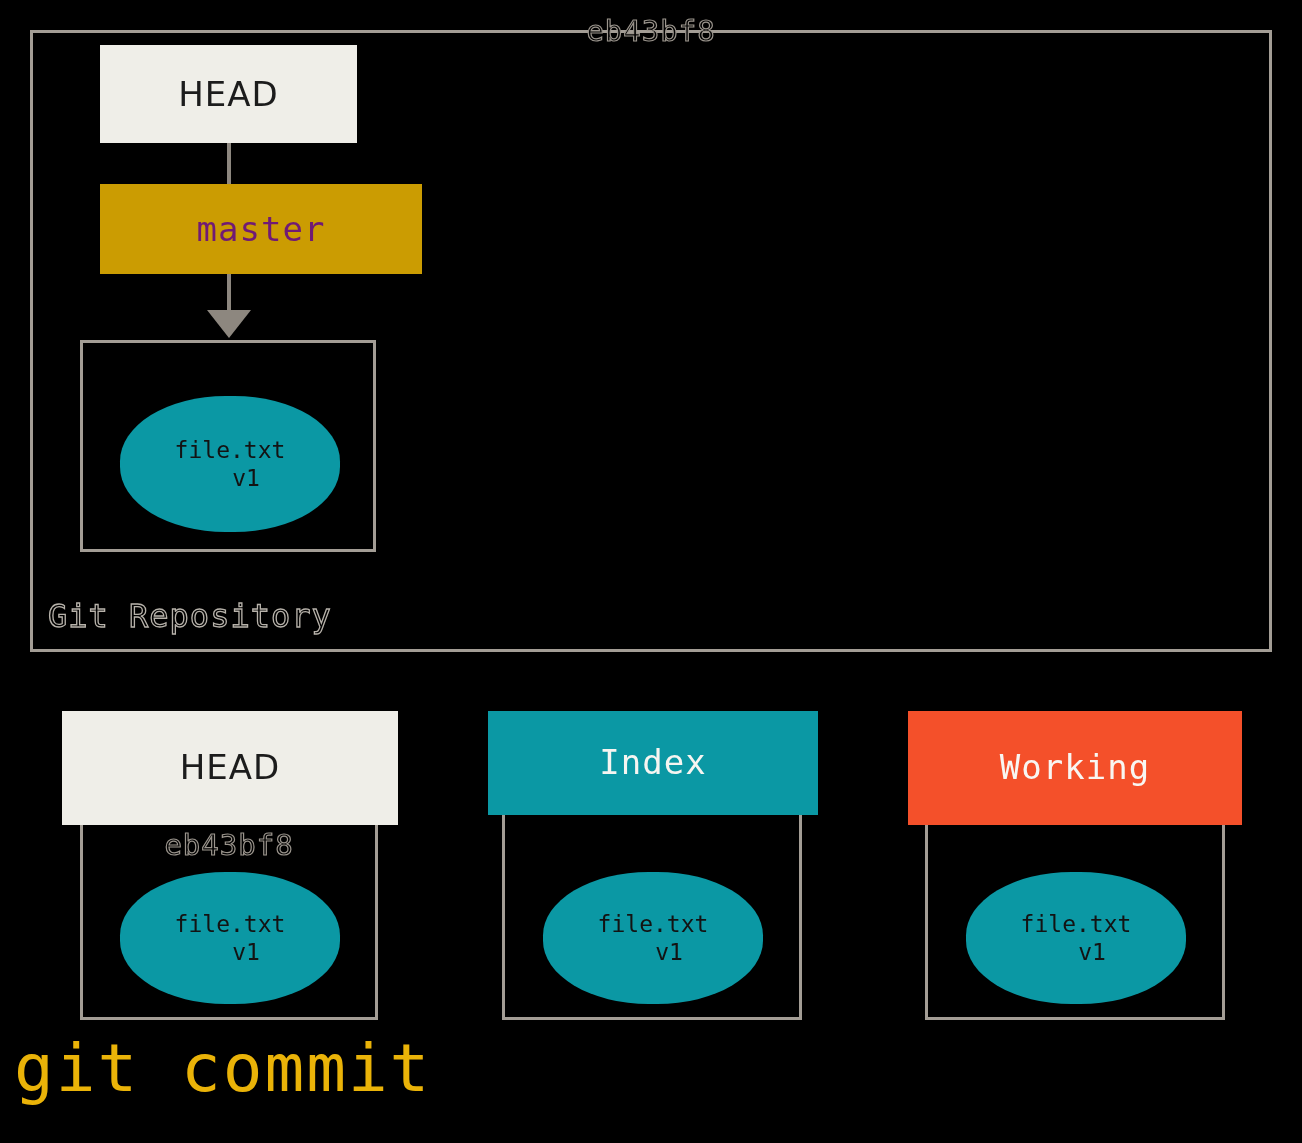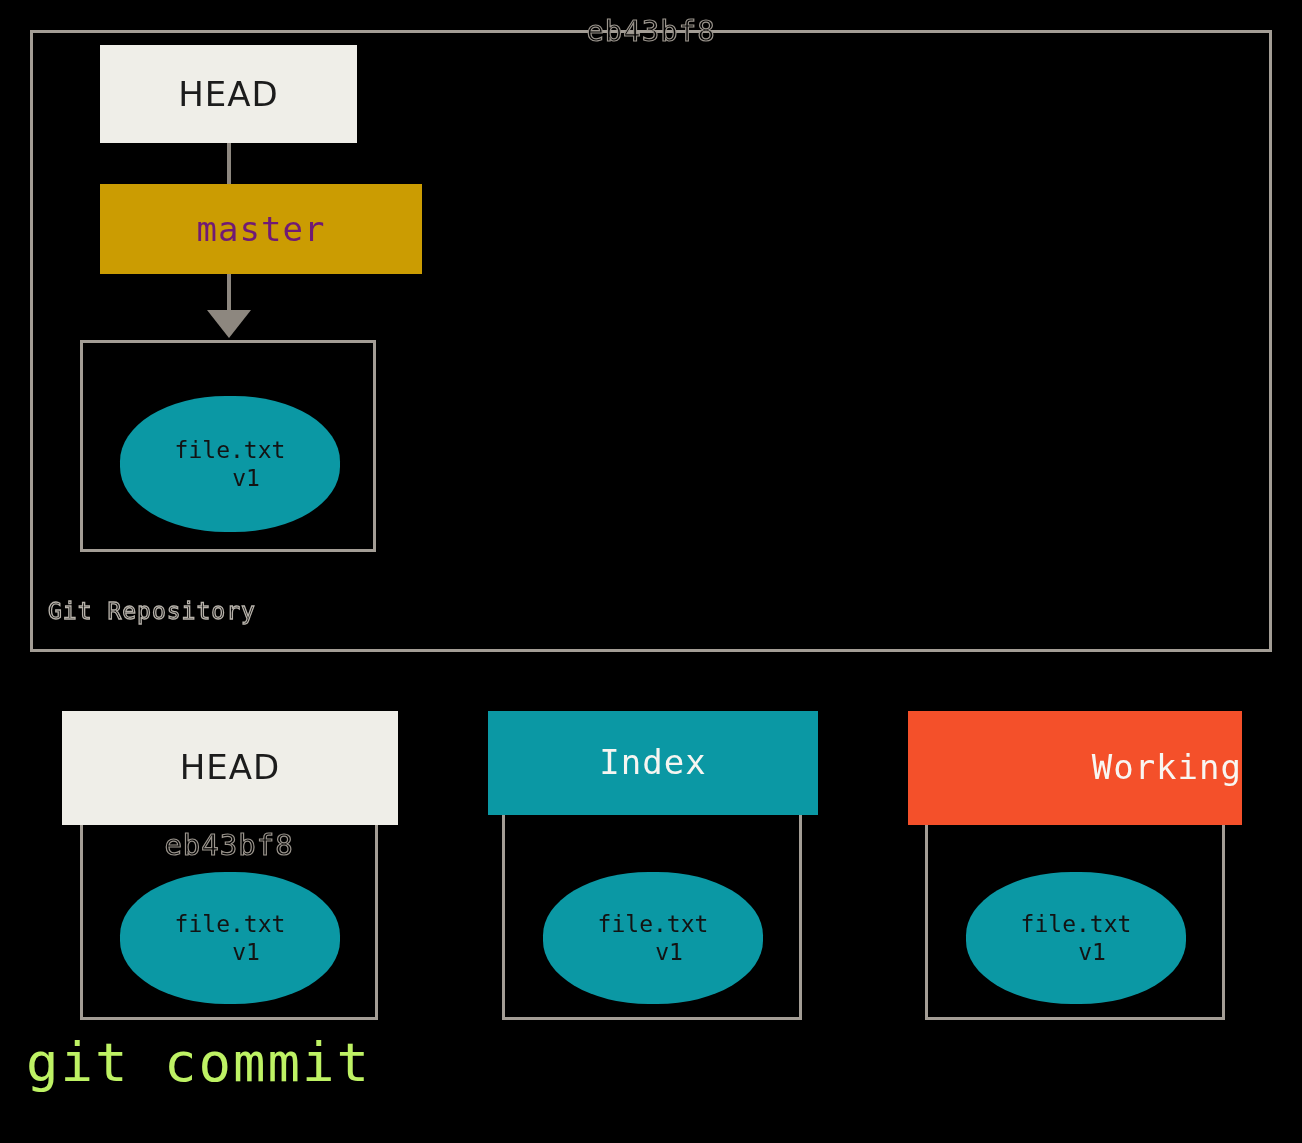--- a/index.html
+++ b/index.html
@@ -31,21 +31,21 @@
     width: 1242px;
     height: 622px;
     border: 3px solid #a39d95;
     box-sizing: border-box;
     background: transparent;
   }
   .repo-label {
     position: absolute;
     left: 48px;
     top: 600px;
-    font-size: 23px;
+    font-size: 32px;
     line-height: 1;
     color: #000000;
     -webkit-text-stroke: 1.3px #b7b2aa;
     letter-spacing: 1px;
     white-space: nowrap;
   }
 
   
   .box {
     position: absolute;
@@ -185,21 +185,20 @@
   }
   .col-header.index-hdr {
     left: 488px; top: 711px; width: 330px; height: 104px;
     background: #0b98a4;
     color: #f6f5f1;
   }
   .col-header.wd-hdr {
     left: 908px; top: 711px; width: 334px; height: 114px;
     background: #f4502a;
     color: #f8f6f2;
-    justify-content: flex-end;
   }
 
   .col-hash {
     position: absolute;
     left: 80px;
     width: 298px;
     top: 828px;
     text-align: center;
     font-size: 29px;
     color: #000000;
@@ -209,26 +208,25 @@
 
   .blob-head  { left: 120px; top: 872px; width: 220px; height: 132px; }
   .blob-index { left: 543px; top: 872px; width: 220px; height: 132px; }
   .blob-wd    { left: 966px; top: 872px; width: 220px; height: 132px; }
 
   
   .caption {
     position: absolute;
     left: 14px;
     top: 1036px;
-    font-size: 54px;
+    font-size: 66px;
     line-height: 1;
-    color: #bef264;
+    color: #eab308;
     letter-spacing: 2px;
     white-space: nowrap;
-    margin-left: 12px;
   }
 </style>
 </head>
 <body>
 
 <div class="stage">
 
   <div class="repo-frame"></div>
 
   <div class="box head-box-top">

